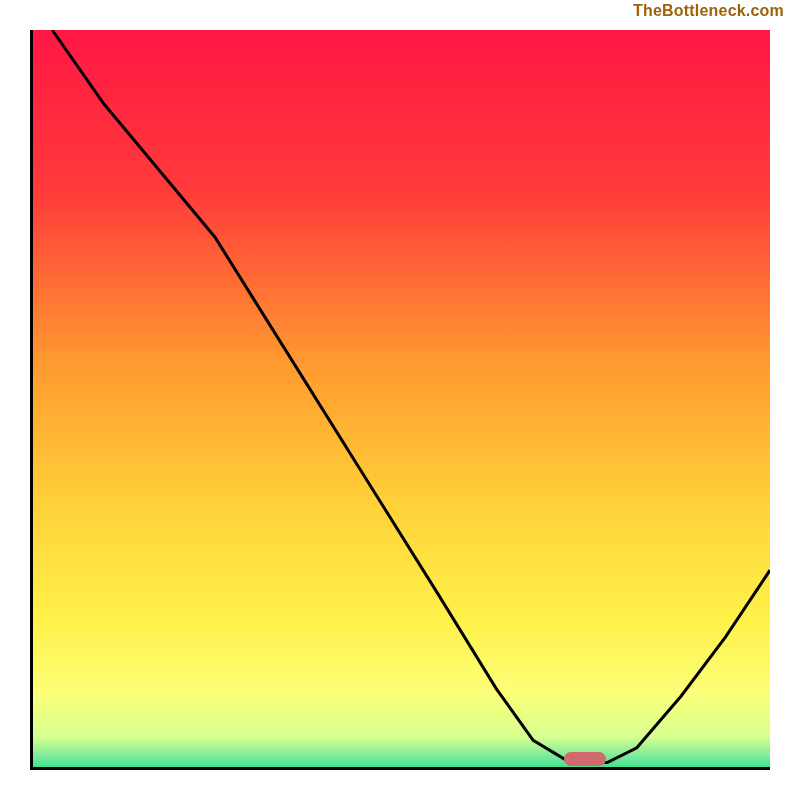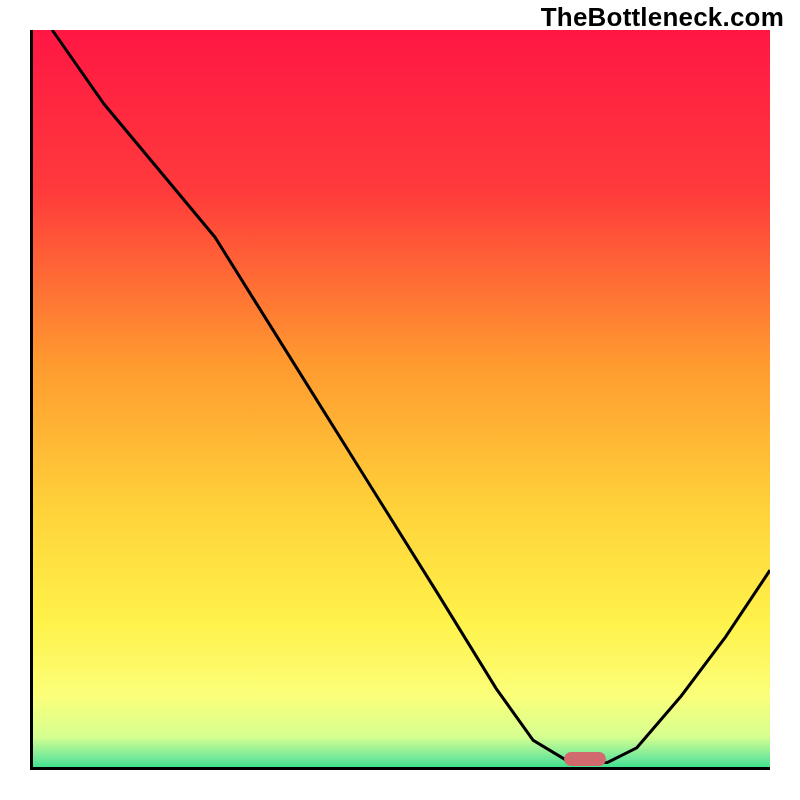--- a/index.html
+++ b/index.html
@@ -13,23 +13,23 @@
   }
   .container {
     position: relative;
     width: 800px;
     height: 800px;
   }
   .attribution {
     position: absolute;
     top: 2px;
     right: 16px;
-    font-size: 26px;
+    font-size: 16px;
     font-weight: bold;
-    color: #000000;
+    color: #a16207;
     letter-spacing: 0.2px;
   }
   .plot-area {
     position: absolute;
     left: 30px;
     top: 30px;
     width: 740px;
     height: 740px;
   }
   .gradient-bg {

